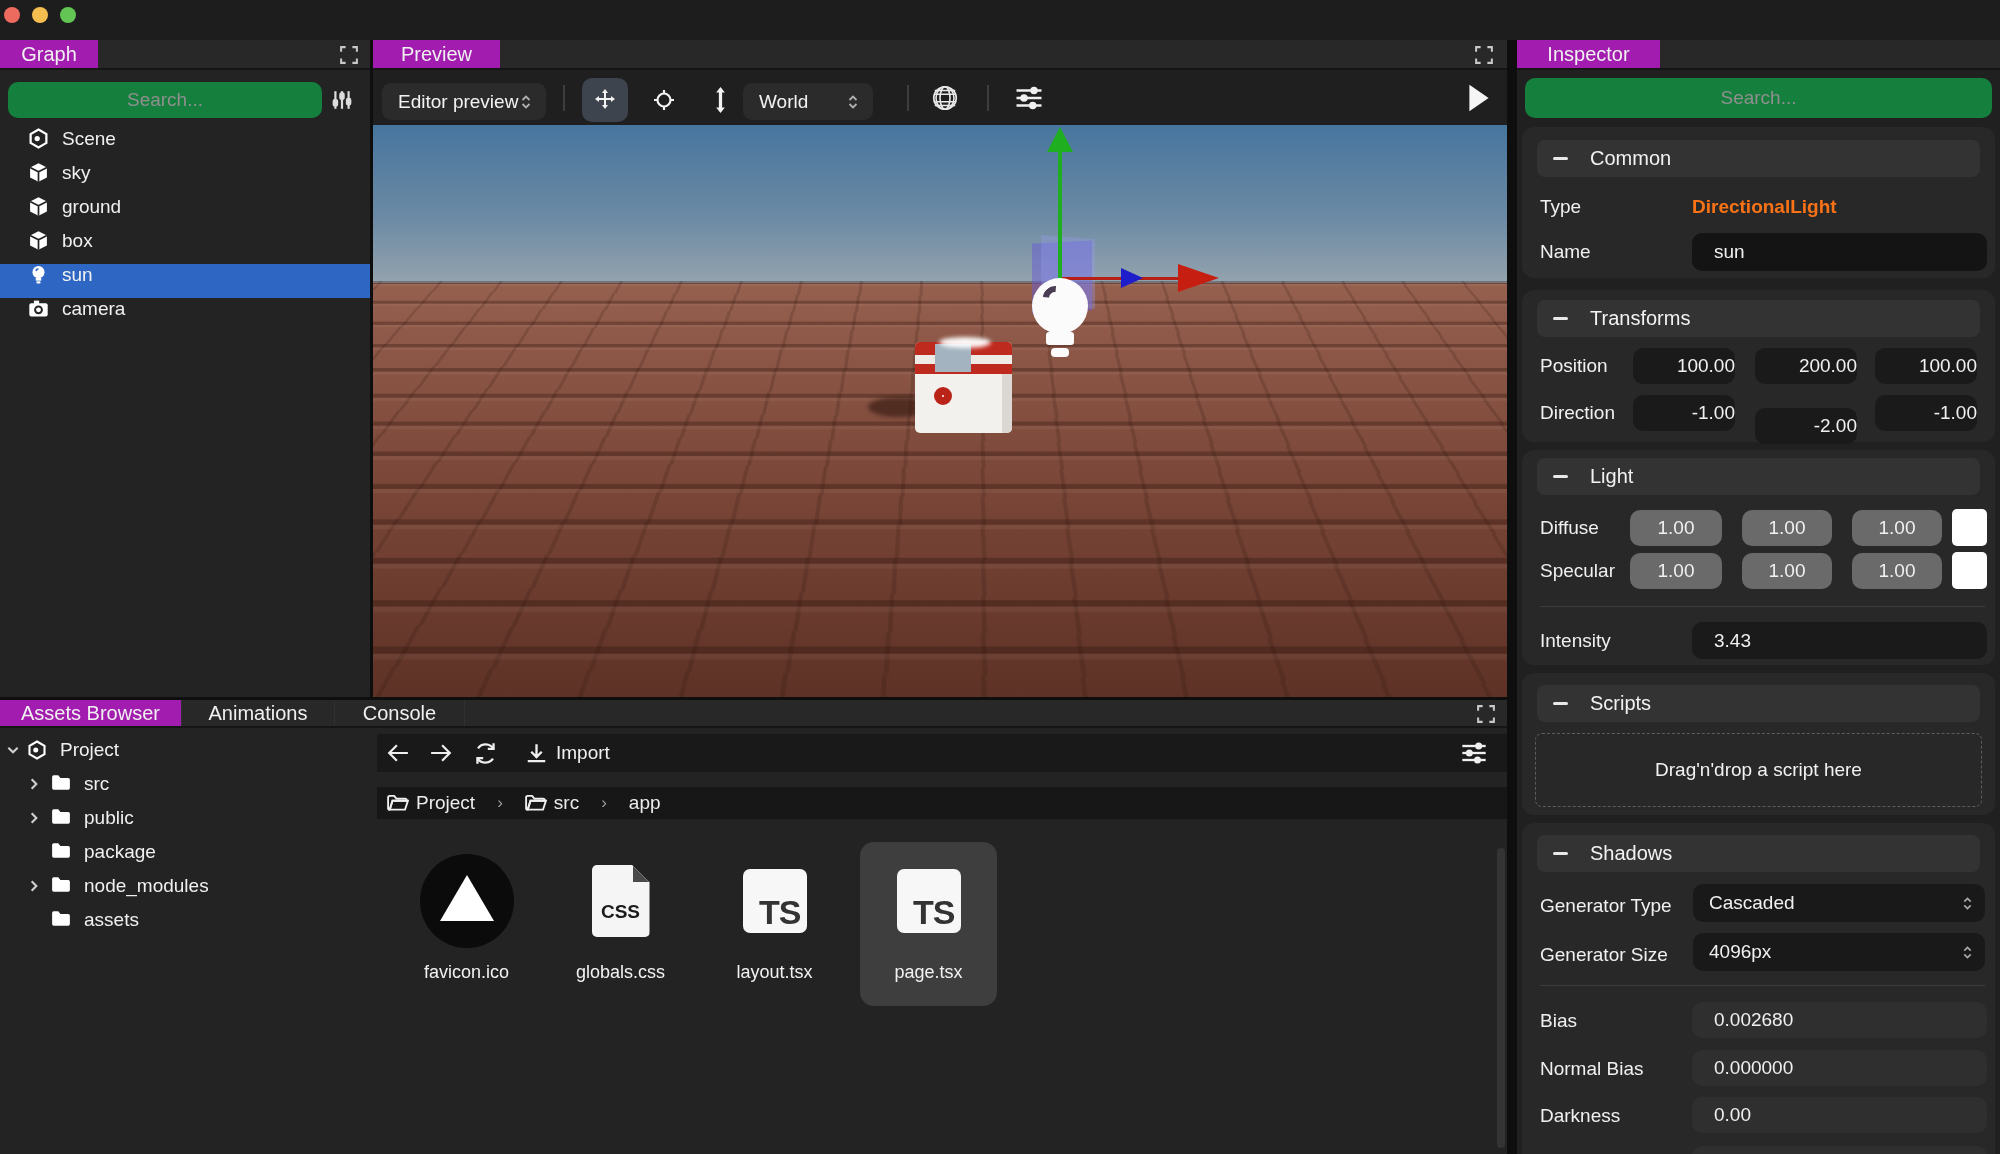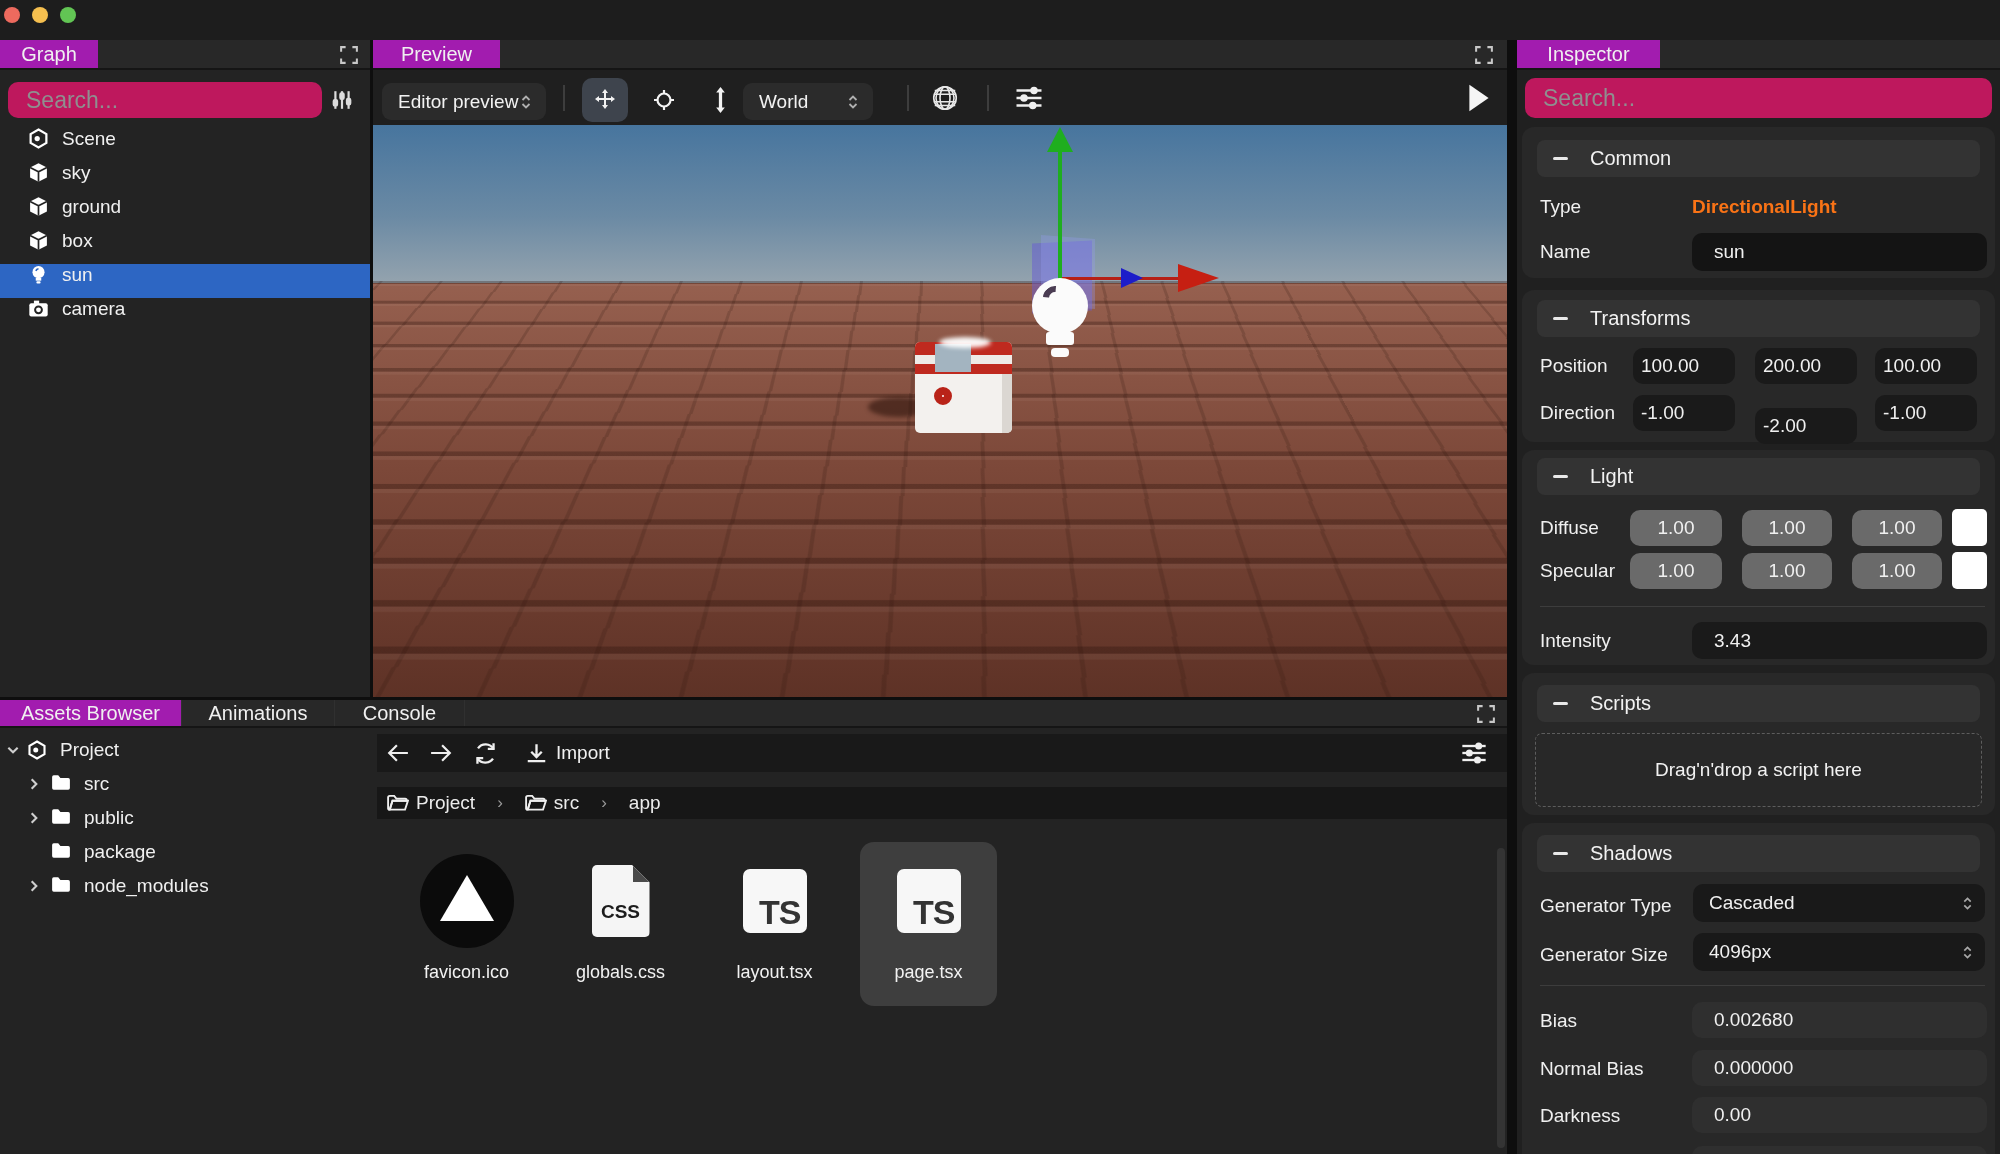--- a/index.html
+++ b/index.html
@@ -13,22 +13,22 @@
 
   
   .panel { position:absolute; background:#232323; overflow:hidden; }
   .tabrow { position:absolute; left:0; top:0; right:0; height:30px; background:#282828; border-bottom:2px solid #151515; display:flex; }
   .tab { height:100%; display:flex; align-items:center; justify-content:center; font-size:20px; color:#f0f0f0; }
   .tab.active { background:#a21caf; }
   .expand-btn { position:absolute; top:6px; width:18px; height:18px; color:#c8c8c8; }
   svg { display:block; }
 
   
-  .searchbox { position:absolute; background:#be185d; border:none; outline:none; border-radius:10px;
-               color:#d8d8d8; font-size:23px; padding:0 18px; font-family:"Liberation Sans",sans-serif; }
+  .searchbox { position:absolute; background:#15803d; border:none; outline:none; border-radius:10px;
+               color:#d8d8d8; font-size:19px; padding:0 18px; font-family:"Liberation Sans",sans-serif;text-align:center; }
   .searchbox::placeholder { color:#8f8f8f; }
 
   
   .g-row { position:absolute; left:0; width:100%; height:34px; display:flex; align-items:flex-start; }
   .g-row.selected { background:#2d66c3; }
   .g-ico { margin-left:28px; width:21px; height:21px; flex:0 0 21px; }
   .g-lbl { margin-left:13px; font-size:19px; color:#f0f0f0; }
 
   
   #pv-toolbar { position:absolute; left:0; top:30px; right:0; height:55px; background:#1f1f1f; }
@@ -104,21 +104,21 @@
   
   #inspector { background:#202020; }
   .card { position:absolute; left:5px; width:473px; background:#282828; border-radius:12px; }
   .card-h { position:absolute; left:15px; right:15px; height:37px; background:#333333; border-radius:8px; display:flex; align-items:center; }
   .dash { width:15px; height:3px; background:#e8e8e8; border-radius:2px; margin-left:16px; }
   .card-h .ct { margin-left:22px; font-size:20px; color:#f2f2f2; }
   .ilabel { position:absolute; left:18px; font-size:19px; color:#f0f0f0; }
   .ivalue-muted { position:absolute; font-size:19px; color:#f97316;font-weight:bold; }
   .ifield { position:absolute; background:#161616; border-radius:10px; font-size:19px; color:#f0f0f0;
             display:flex; align-items:center; padding-left:22px; }
-  .ifield.center { justify-content:flex-start; padding-left:8px; background:#1a1a1a; }
+  .ifield.center { justify-content:flex-end; padding-left:8px; background:#1a1a1a; }
   .ifield.num { background:#2f2f2f; }
   .ifield.grey { background:#6a6a6a; justify-content:center; padding-left:0; }
   .iselect { position:absolute; background:#191919; border-radius:10px; font-size:19px; color:#f0f0f0;
              display:flex; align-items:center; padding:0 12px 0 16px; }
   .iselect .chev { margin-left:auto; color:#a8a8a8; }
   .swatch { position:absolute; width:35px; height:37px; background:#ffffff; border-radius:5px; }
   .hdiv { position:absolute; left:18px; right:10px; height:1px; background:#3d3d3d; }
   .dropzone { position:absolute; left:13px; right:13px; border:1px dashed #5d5d5d; border-radius:7px;
               display:flex; align-items:center; justify-content:center; font-size:19px; color:#f2f2f2; }
 </style>
@@ -394,20 +394,28 @@
               <path d="M4 2l4 4-4 4"></path>
             </svg>
         </span>
         <span class="ft-ico" style="margin-left:10px">
           <svg viewBox="0 0 18 15" width="20" height="17">
               <path d="M1 2.5A1.5 1.5 0 0 1 2.5 1h4l2 2.5h7A1.5 1.5 0 0 1 17 5v7.5A1.5 1.5 0 0 1 15.5 14h-13A1.5 1.5 0 0 1 1 12.5z" fill="#fff"></path>
             </svg>
         </span>
         <span class="g-lbl">node_modules</span>
       </div>
+      <div class="ft-row" style="top:175px">
+        <span class="ft-ico" style="margin-left:51px">
+          <svg viewBox="0 0 18 15" width="20" height="17">
+              <path d="M1 2.5A1.5 1.5 0 0 1 2.5 1h4l2 2.5h7A1.5 1.5 0 0 1 17 5v7.5A1.5 1.5 0 0 1 15.5 14h-13A1.5 1.5 0 0 1 1 12.5z" fill="#fff"></path>
+            </svg>
+        </span>
+        <span class="g-lbl">assets</span>
+      </div>
     </div>
 
     <div id="assets-main">
       <div id="assets-toolbar">
         <span class="iconbtn" style="position:static;margin-left:8px;width:26px;height:26px">
           <svg viewBox="0 0 20 16" width="22" height="18" fill="none" stroke="#efefef" stroke-width="2">
               <path d="M9 1L2 8l7 7M2 8h17"></path>
             </svg>
         </span>
         <span class="iconbtn" style="position:static;margin-left:17px;width:26px;height:26px">

